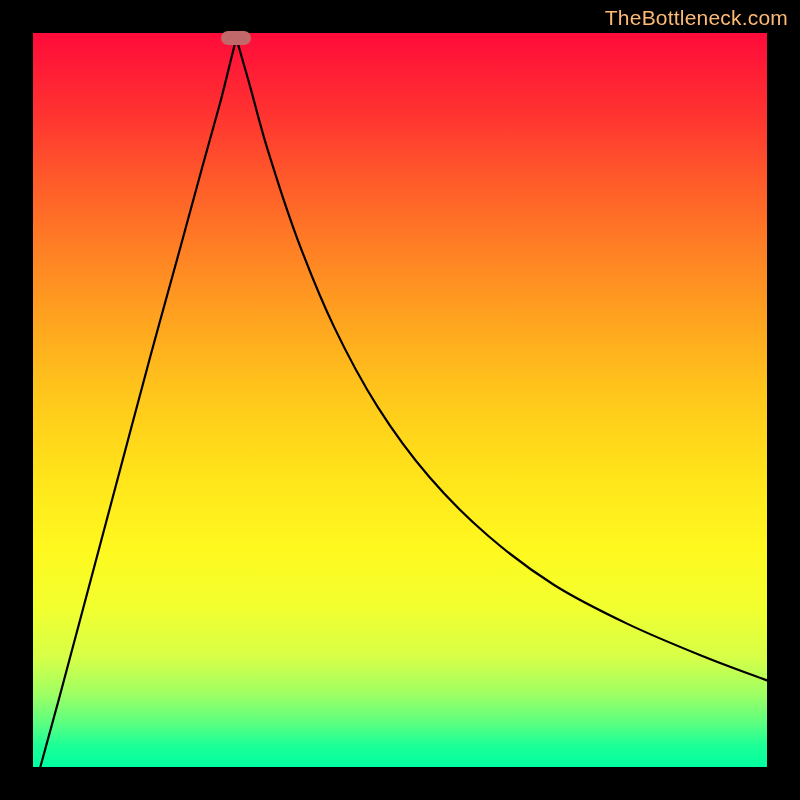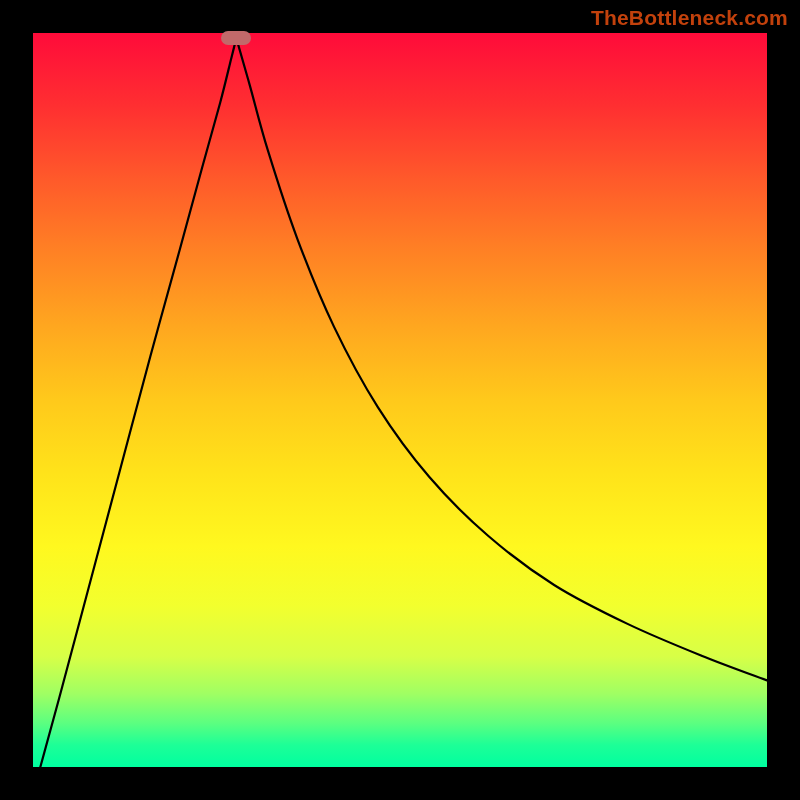--- a/index.html
+++ b/index.html
@@ -37,23 +37,23 @@
       #a0ff63 90%,
       #5cff80 94%,
       #1dff97 97%,
       #00ffa0 100%
     );
   }
   .watermark {
     position: absolute;
     top: 6px;
     right: 12px;
-    color: #c2410c;
+    color: #fdba74;
     font-size: 21px;
-    font-weight: 700;
+    font-weight: 400;
     letter-spacing: 0.2px;
     user-select: none;
   }
   .marker {
     position: absolute;
     width: 30px;
     height: 14px;
     background: #c1696a;
     border-radius: 7px;
     transform: translate(-50%, -50%);

